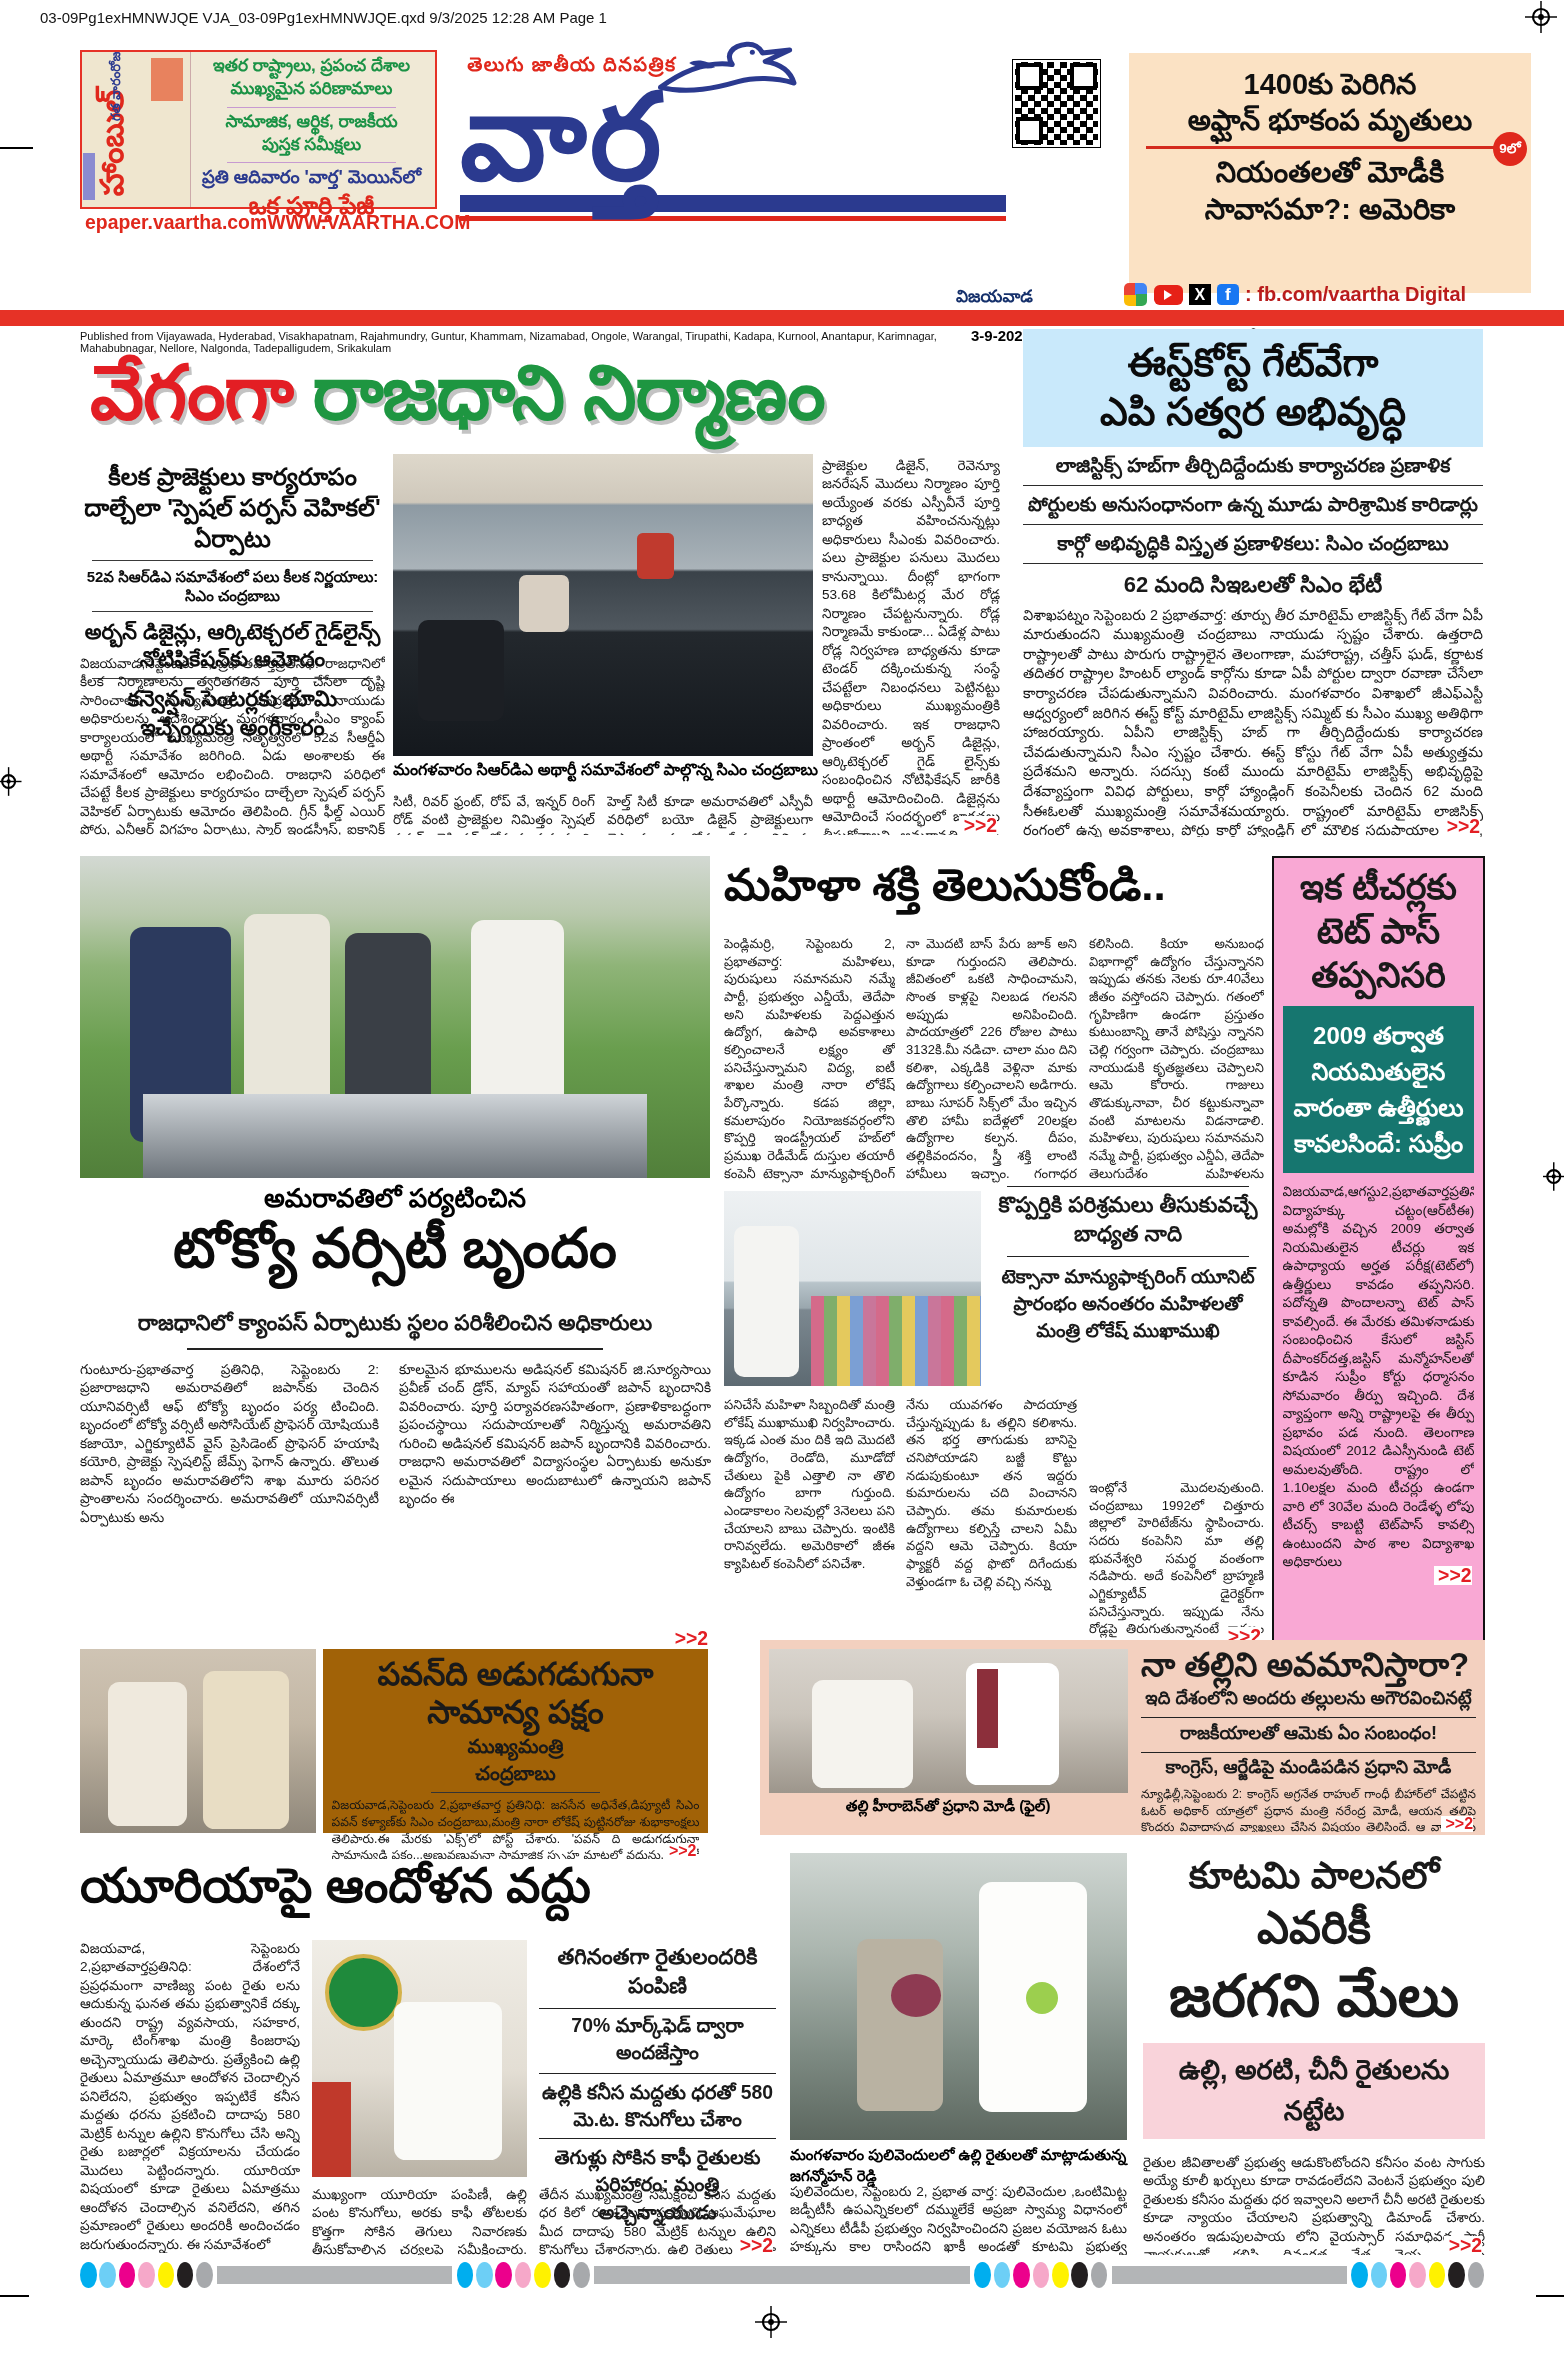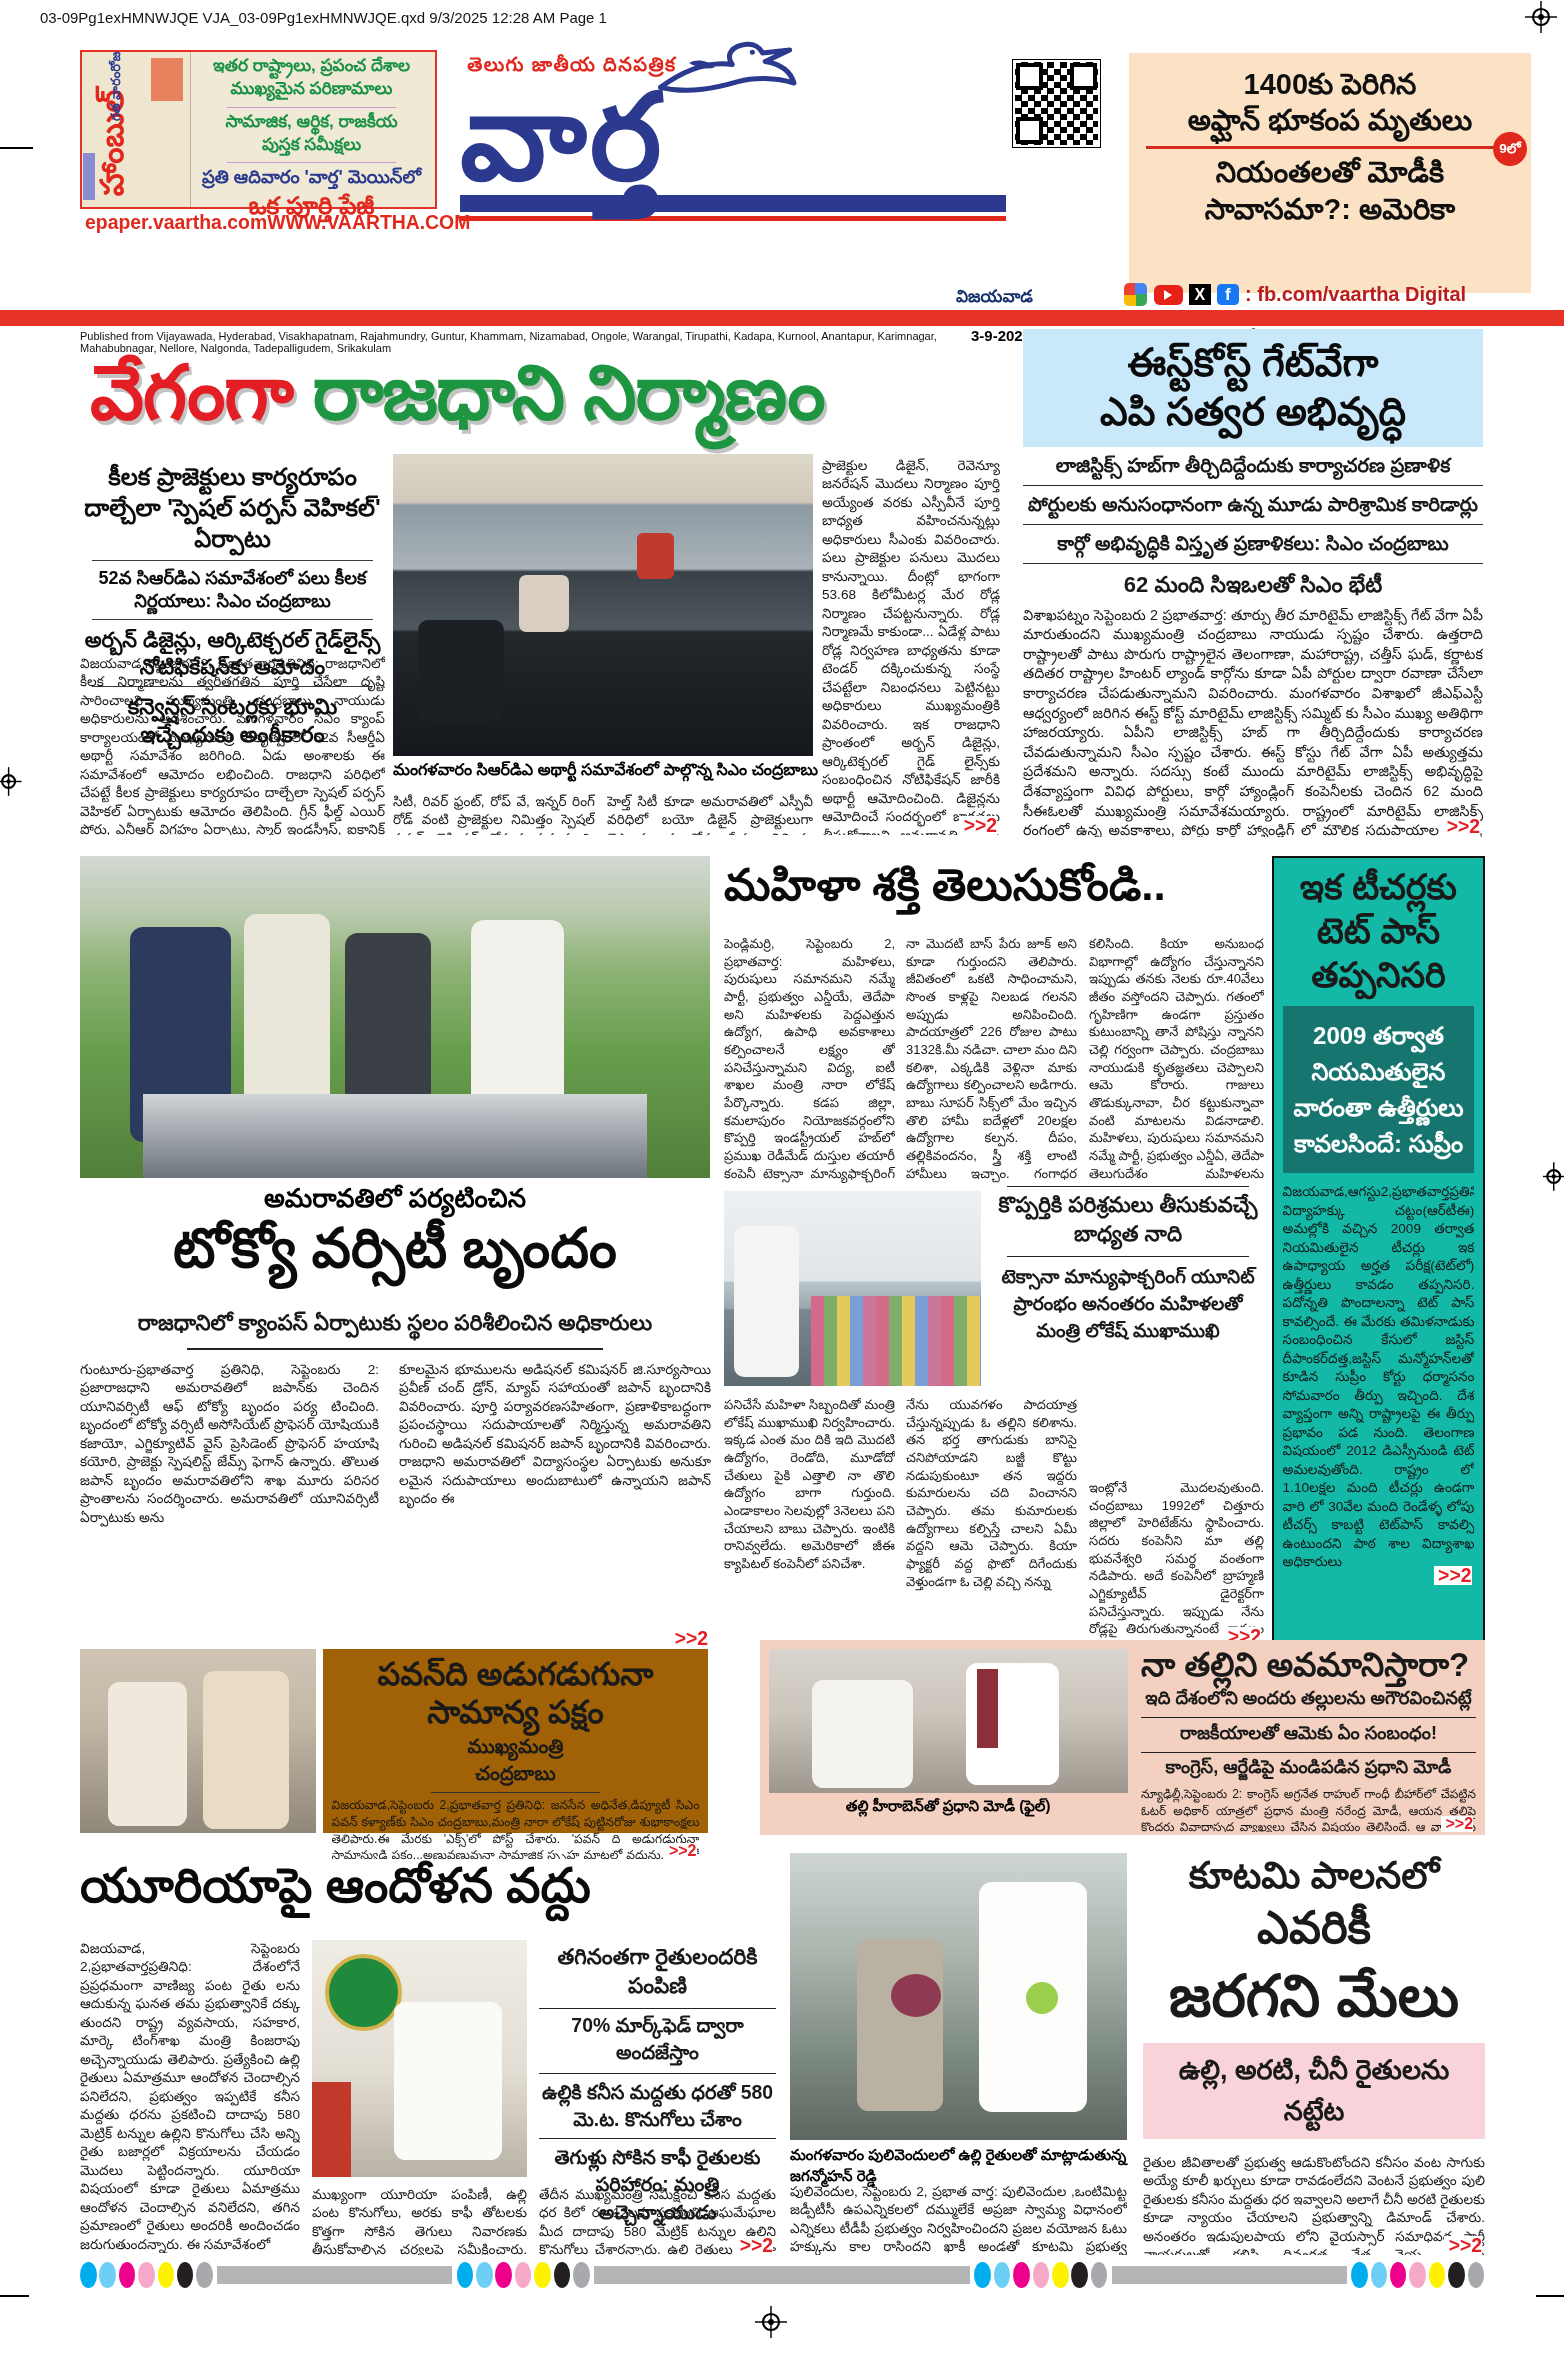--- a/index.html
+++ b/index.html
@@ -35,21 +35,21 @@
              text-shadow:2.9px 3.6px 0 rgba(40,40,40,0.28);}
   .lead-head .red{color:#e31e24;}
   .lead-head .green{color:#1e9641;}
   .bullet{font-weight:800;text-align:center;color:#0d0d0d;line-height:1.3;padding:5.7px 1.4px;}
   .bullet-rule{border-bottom:1.4px solid #3a3a3a;width:92%;margin:0 auto;}
   
   .east-blue{background:#c9e9fb;padding:10px 5.7px;}
   .east-blue .ln{font-size:39px;font-weight:800;text-align:center;line-height:1.25;color:#0b0b0b;}
   .east-sub{font-size:19.4px;font-weight:bold;text-align:center;padding:6.5px 1.4px;line-height:1.3;}
   
-  .tet-box{border:2.2px solid #111;background:#14b8a6;}
+  .tet-box{border:2.2px solid #111;background:#f9a8d4;}
   .teal{background:#16766f;color:#fff;}
   
   .dotgrp{display:flex;gap:2.9px;align-items:center;}
   .dot{width:16.5px;height:26px;border-radius:50%;}
   .c1{background:#00aeef}.c2{background:#6dcff6}.c3{background:#ec008c}.c4{background:#f6a8c9}
   .c5{background:#fff200}.c6{background:#231f20}.c7{background:#a7a9ac}
   .graybar{flex:1;height:18.7px;background:#b3b5b7;margin:0 4.3px;align-self:center;}
   .icon{display:inline-block;vertical-align:middle;}
   .qr{background:repeating-conic-gradient(#000 0% 25%, #fff 0% 50%) 0 0/13px 13px;border:2.9px solid #fff;outline:1.4px solid #000;}
   .qr .eye{position:absolute;width:18.7px;height:18.7px;border:4.3px solid #000;background:#fff;}
@@ -173,21 +173,21 @@
     <div class="east-sub" style="font-size:22px;">62 మంది సిఇఒలతో సిఎం భేటీ</div>
     <div class="body-text" style="position:relative;height:231px;font-size:14.4px;">
       <span>విశాఖపట్నం సెప్టెంబరు 2 ప్రభాతవార్త: తూర్పు తీర మారిటైమ్ లాజిస్టిక్స్ గేట్ వేగా ఏపీ మారుతుందని ముఖ్యమంత్రి చంద్రబాబు నాయుడు స్పష్టం చేశారు. ఉత్తరాది రాష్ట్రాలతో పాటు పొరుగు రాష్ట్రాలైన తెలంగాణా, మహారాష్ట్ర, చత్తీస్ ఘడ్, కర్ణాటక తదితర రాష్ట్రాల హింటర్ ల్యాండ్ కార్గోను కూడా ఏపీ పోర్టుల ద్వారా రవాణా చేసేలా కార్యాచరణ చేపడుతున్నామని వివరించారు. మంగళవారం విశాఖలో జీఎఫ్ఎస్టీ ఆధ్వర్యంలో జరిగిన ఈస్ట్ కోస్ట్ మారిటైమ్ లాజిస్టిక్స్ సమ్మిట్ కు సీఎం ముఖ్య అతిథిగా హాజరయ్యారు. ఏపీని లాజిస్టిక్స్ హబ్ గా తీర్చిదిద్దేందుకు కార్యాచరణ చేవడుతున్నామని సీఎం స్పష్టం చేశారు. ఈస్ట్ కోస్టు గేట్ వేగా ఏపీ అత్యుత్తమ ప్రదేశమని అన్నారు. సదస్సు కంటే ముందు మారిటైమ్ లాజిస్టిక్స్ అభివృద్ధిపై దేశవ్యాప్తంగా వివిధ పోర్టులు, కార్గో హ్యాండ్లింగ్ కంపెనీలకు చెందిన 62 మంది సీఈఓలతో ముఖ్యమంత్రి సమావేశమయ్యారు. రాష్ట్రంలో మారిటైమ్ లాజిస్టిక్స్ రంగంలో ఉన్న అవకాశాలు, పోర్టు కార్గో హ్యాండ్లిగ్ లో మౌలిక సదుపాయాల కల్పన, రోడ్డు, రైలు కనెక్టివిటి, ఓడరేవుల్లో టెర్మినల్ల ఆధునీకరణ, షిప్ బిల్డింగ్, మారిటైమ్ లాజిస్టిక్స్ లో అంతర్జాతీయంగా అనుసరిస్తున్న ప్రమాణాలతో పాటు వివిధ అంశాలను ప్రతిపాదించారు. ప్రస్తుతం రాష్ట్రంలోని వివిధ పోర్టుల ద్వారా 69 మిలియన్ టన్నుల మేర ఇనుప ఖనిజం, 11 మిలియన్ టన్నుల బొగ్గు, 5.5 మిలియన్ టన్నుల ఎరువుల రవాణా జరుగుతోందని సీఎం తెలిపారు. బల్క్ కార్గో</span>
       <span class="more">&gt;&gt;2</span>
     </div>
   </div>
 
   <div class="abs" style="left:80px;top:455px;width:305px;">
     <div class="bullet" style="font-size:24px;">కీలక ప్రాజెక్టులు కార్యరూపం దాల్చేలా 'స్పెషల్ పర్పస్ వెహికల్' ఏర్పాటు</div>
     <div class="bullet-rule"></div>
-    <div class="bullet" style="font-size:18px;">52వ సిఆర్‌డిఎ సమావేశంలో పలు కీలక నిర్ణయాలు: సిఎం చంద్రబాబు</div>
+    <div class="bullet" style="font-size:15px;">52వ సిఆర్‌డిఎ సమావేశంలో పలు కీలక నిర్ణయాలు: సిఎం చంద్రబాబు</div>
     <div class="bullet-rule"></div>
     <div class="bullet" style="font-size:21px;">అర్బన్ డిజైన్లు, ఆర్కిటెక్చరల్ గైడ్‌లైన్స్ నోటిఫికేషన్‌కు ఆమోదం</div>
     <div class="bullet-rule"></div>
     <div class="bullet" style="font-size:22px;">కన్వెన్షన్ సెంటర్లకు భూమి ఇచ్చేందుకు అంగీకారం</div>
   </div>
 
   <div class="photo" style="left:393px;top:454px;width:420px;height:302px;
        background:linear-gradient(180deg,#ded8cb 0%,#cfc8bb 16%,#8d9aa3 17%,#aab3b9 38%,#3a4249 39%,#50585f 58%,#23282d 59%,#14181d 100%);">
     <div class="abs" style="left:58%;top:26%;width:37px;height:46px;background:#c03a2e;border-radius:5.7px;"></div>
     <div class="abs" style="left:30%;top:40%;width:50px;height:57px;background:#d8cfc2;border-radius:7.2px;"></div>

